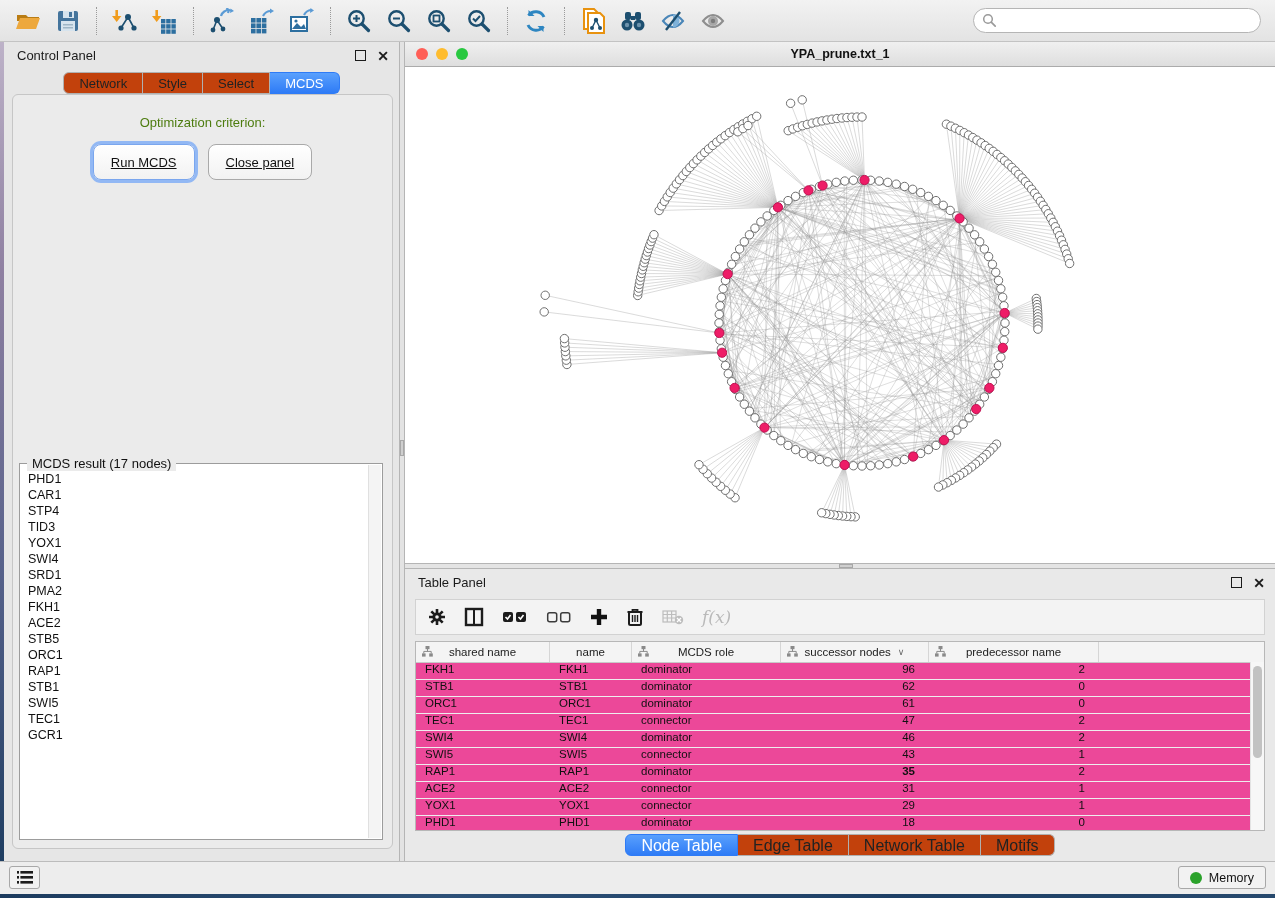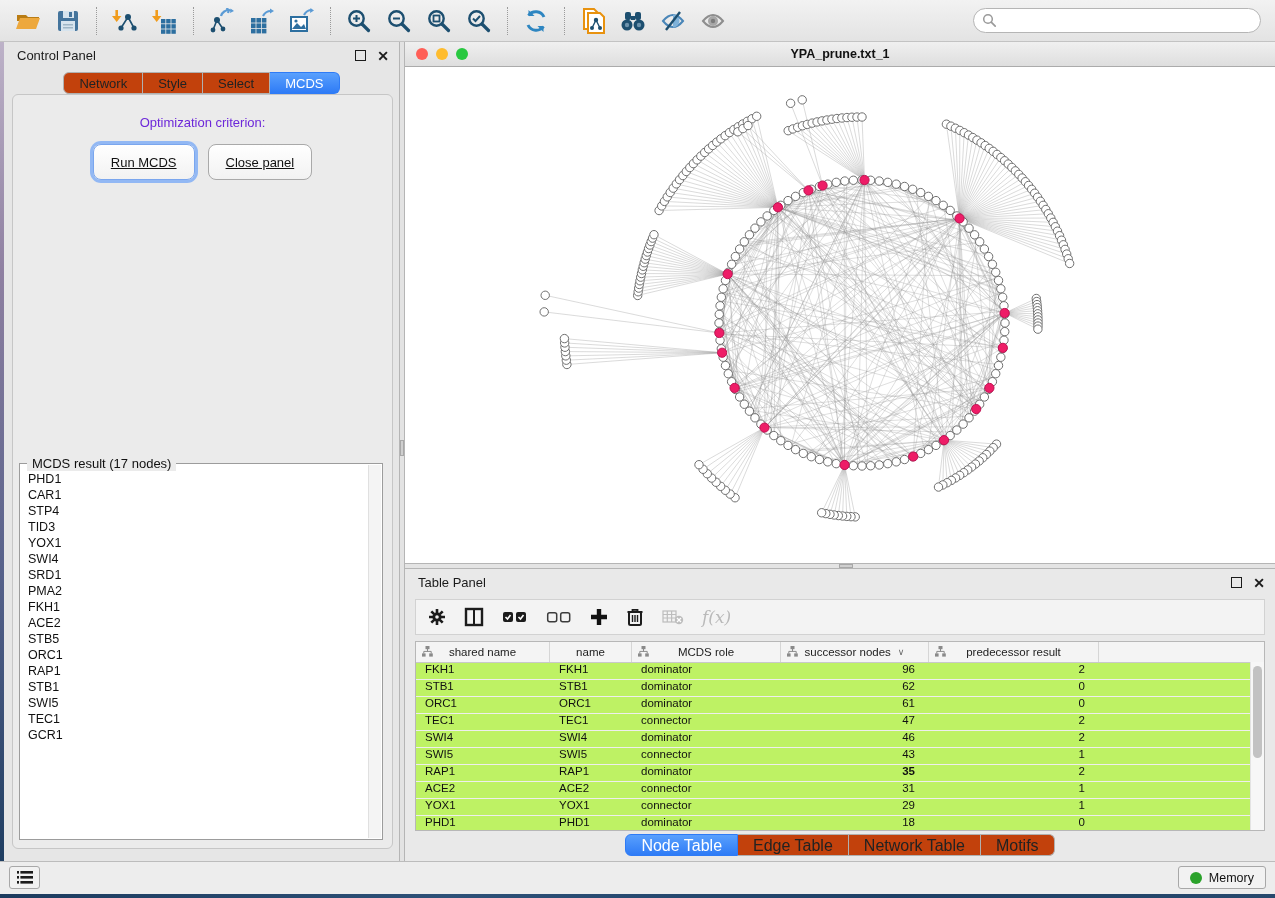--- a/index.html
+++ b/index.html
@@ -30,21 +30,21 @@
 
   
   .cp-head{height:28px;line-height:28px;padding-left:13px;font-size:13px;color:#1b1b1b;}
   .cp-tabs{position:absolute;top:30px;left:0;right:0;display:flex;justify-content:center;z-index:2;}
   .seg{height:22px;line-height:22px;padding:0 15px;background:#c2410c;border:1px solid #b0b0b0;border-left:none;
        font-size:13px;color:#222;box-sizing:border-box;}
   .seg:first-child{border-left:1px solid #b0b0b0;border-radius:6px 0 0 6px;}
   .seg:last-child{border-radius:0 6px 6px 0;}
   .seg.active{background:linear-gradient(#59a0fd,#2e7bf6);color:#fff;border-color:#2e7bf6;}
   .card{position:absolute;left:8px;right:6px;top:52px;bottom:12px;background:#ebebeb;border:1px solid #c6c6c6;border-radius:6px;z-index:1;}
-  .opt-label{text-align:center;margin-top:20px;font-size:13px;color:#6d28d9;}
+  .opt-label{text-align:center;margin-top:20px;font-size:13px;color:#4d7c0f;}
   .dropdown{margin:11px auto 0;width:312px;height:24px;background:#fff;border:1px solid #ababab;border-radius:4px;
             position:relative;line-height:24px;padding-left:9px;font-size:12.5px;color:#111;box-sizing:border-box;}
   .dd-btn{position:absolute;right:1px;top:1px;width:20px;height:20px;border-radius:3px;background:linear-gradient(#6fadfc,#2e7af5);}
   .dd-btn i{position:absolute;left:5px;width:0;height:0;border-left:5px solid transparent;border-right:5px solid transparent;}
   .dd-btn i.up{top:3px;border-bottom:5px solid #fff;}
   .dd-btn i.dn{bottom:3px;border-top:5px solid #fff;}
   .btn-row{display:flex;justify-content:center;gap:13px;margin-top:14px;}
   .btn{height:36px;padding:0 17px;background:linear-gradient(#ffffff,#f2f2f2);border:1px solid #a9a9a9;border-radius:8px;
        font-size:13px;color:#111;font-family:"Liberation Sans",sans-serif;text-decoration:underline;}
   .btn.focus{box-shadow:0 0 0 3px rgba(87,150,250,.6);border-color:#7aa6ee;}
@@ -63,21 +63,21 @@
   .hsplit{height:6px;background:#e4e4e4;border-top:1px solid #b5b5b5;border-bottom:1px solid #b5b5b5;position:relative;box-sizing:border-box;}
   .hsplit .handle{position:absolute;left:434px;top:0;width:14px;height:4px;background:#cfcfcf;border:1px solid #a8a8a8;box-sizing:border-box;}
 
   
   .table-panel{flex:1;background:#e9e9e9;position:relative;}
   .tp-head{height:28px;line-height:28px;padding-left:13px;font-size:13px;color:#1b1b1b;}
   .tp-toolbar{position:absolute;left:10px;right:10px;top:30px;height:36px;background:#f3f3f3;border:1px solid #d2d2d2;
               display:flex;align-items:center;gap:18px;padding-left:12px;box-sizing:border-box;}
   .tp-ico{display:flex;align-items:center;justify-content:center;background:none;border:none;padding:0;}
   .fx{font-family:"DejaVu Serif",serif;font-style:italic;font-size:17px;color:#b9b9b9;}
-  .tp-table{position:absolute;left:10px;right:10px;top:72px;height:188px;background:#bef264;border:1px solid #b7b7b7;overflow:hidden;}
+  .tp-table{position:absolute;left:10px;right:10px;top:72px;height:188px;background:#ec4899;border:1px solid #b7b7b7;overflow:hidden;}
   .thead{display:flex;height:20px;background:#f4f4f4;border-bottom:1px solid #c9c9c9;}
   .th{position:relative;border-right:1px solid #d6d6d6;font-size:11.5px;color:#222;display:flex;align-items:center;justify-content:center;box-sizing:border-box;gap:4px;}
   .th .hicon{position:absolute;left:6px;top:4px;}
   .sortv{color:#666;font-size:9px;margin-left:3px;}
   .trow{display:flex;height:16px;border-bottom:1px solid #eeeeee;font-size:11.5px;color:#111;}
   .td{padding-left:9px;white-space:nowrap;overflow:hidden;box-sizing:border-box;}
   .td.num{text-align:right;padding-right:14px;padding-left:0;}
   .vtrack{position:absolute;right:0;top:20px;bottom:0;width:13px;background:#f7f7f7;border-left:1px solid #e3e3e3;}
   .vthumb{position:absolute;right:2px;top:4px;width:9px;height:92px;background:#c2c2c2;border-radius:5px;}
   .tp-tabs{position:absolute;bottom:5px;left:0;right:0;display:flex;justify-content:center;}
@@ -1197,21 +1197,21 @@
               </div>
               <div class="th" style="width: 170px;">
                 <svg class="hicon" width="11" height="11" viewBox="0 0 11 11">
                   <g fill="#8a8a8a">
                     <rect x="3.5" y="0" width="4" height="3.2"></rect>
                     <rect x="0" y="7.4" width="3.6" height="3.2"></rect>
                     <rect x="7.2" y="7.4" width="3.6" height="3.2"></rect>
                   </g>
                   <path d="M5.5 3v2.4M1.8 7.6V5.4h7.4v2.2" stroke="#8a8a8a" fill="none"></path>
                 </svg>
-                <span>predecessor result</span>
+                <span>predecessor name</span>
               </div>
               <div class="th" style="flex: 1 1 0%; border-right: none;"></div>
             </div>
           <div id="tbody">
               <div class="trow">
                 <div class="td" style="width: 134px;">FKH1</div>
                 <div class="td" style="width: 82px;">FKH1</div>
                 <div class="td" style="width: 149px;">dominator</div>
                 <div class="td num" style="width: 148px;">96</div>
                 <div class="td num" style="width: 170px;">2</div>

